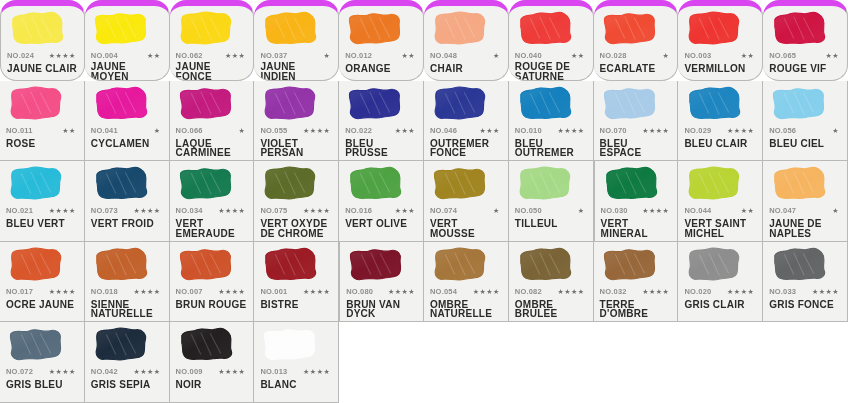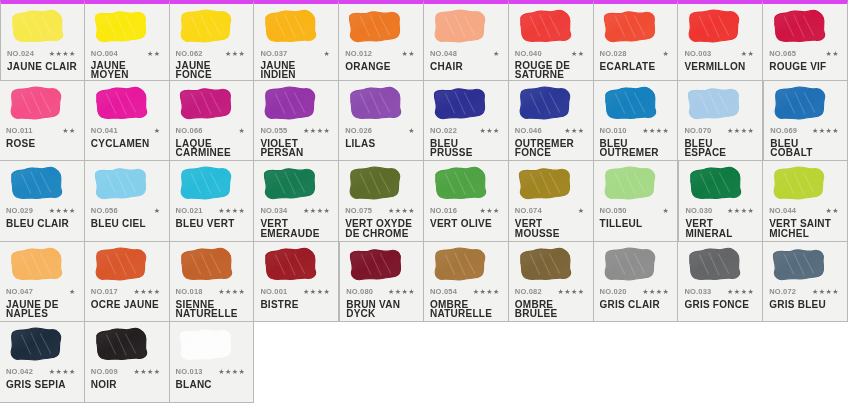--- a/index.html
+++ b/index.html
@@ -27,21 +27,21 @@
     box-sizing: border-box;
     background: #f2f2f0;
     border-right: 1px solid #b9b9b7;
     border-bottom: 1px solid #b9b9b7;
     padding: 4px 6px 0 6px;
     display: flex;
     flex-direction: column;
     overflow: hidden;
   }
   .cell.col0 { border-left: 1px solid #b9b9b7; }
-  .cell.row0 { border-top: 4px solid #d946ef; }
+  .cell.row0 { border-top: 6px solid #d946ef; border-radius: 16px; }
   .swatch-wrap {
     flex: 0 0 auto;
     height: 40px;
     display: flex;
     align-items: flex-start;
     justify-content: flex-start;
     padding-left: 2px;
   }
   .swatch {
     width: 57px;
@@ -393,42 +393,20 @@
         <span class="code">NO.055</span>
         <span class="stars">★★★★</span>
       </div>
       <div class="name">VIOLET PERSAN</div>
     </div>
     <div class="cell">
       <div class="swatch-wrap">
         <div class="swatch">
           <svg viewBox="0 0 60 40" preserveAspectRatio="none" xmlns="http://www.w3.org/2000/svg">
             <defs>
-              <linearGradient id="g15" x1="0" y1="0" x2="1" y2="1">
-                <stop offset="0%" stop-color="#8b4bae" stop-opacity="0.92"></stop>
-                <stop offset="45%" stop-color="#8b4bae" stop-opacity="1"></stop>
-                <stop offset="100%" stop-color="#8b4bae" stop-opacity="0.96"></stop>
-              </linearGradient>
-            </defs>
-            <path d="M4,10 C7,4 14,7 20,4 C27,1 34,6 41,3 C47,1 53,5 55,10 C57,16 54,21 56,26 C58,31 53,35 47,34 C40,33 34,36 27,35 C20,34 13,37 8,33 C3,29 6,23 4,18 Z" fill="url(#g15)" stroke="#8b4bae" stroke-width="1.2" stroke-linejoin="round"></path>
-            <path d="M14,9 L24,30 M24,7 L35,31 M34,8 L45,29" stroke="#ffffff" stroke-opacity="0.18" stroke-width="1.1" fill="none"></path>
-          </svg>
-        </div>
-      </div>
-      <div class="meta">
-        <span class="code">NO.026</span>
-        <span class="stars">★</span>
-      </div>
-      <div class="name">LILAS</div>
-    </div>
-    <div class="cell">
-      <div class="swatch-wrap">
-        <div class="swatch">
-          <svg viewBox="0 0 60 40" preserveAspectRatio="none" xmlns="http://www.w3.org/2000/svg">
-            <defs>
               <linearGradient id="g16" x1="0" y1="0" x2="1" y2="1">
                 <stop offset="0%" stop-color="#2c2f92" stop-opacity="0.92"></stop>
                 <stop offset="45%" stop-color="#2c2f92" stop-opacity="1"></stop>
                 <stop offset="100%" stop-color="#2c2f92" stop-opacity="0.96"></stop>
               </linearGradient>
             </defs>
             <path d="M3,8 C9,3 16,8 23,5 C30,2 37,7 44,5 C50,3 56,7 55,13 C54,19 57,24 54,29 C51,34 44,32 37,34 C30,36 22,33 15,35 C8,37 2,32 4,26 C6,20 1,13 3,8 Z" fill="url(#g16)" stroke="#2c2f92" stroke-width="1.2" stroke-linejoin="round"></path>
             <path d="M14,9 L24,30 M24,7 L35,31 M34,8 L45,29" stroke="#ffffff" stroke-opacity="0.18" stroke-width="1.1" fill="none"></path>
           </svg>
         </div>
@@ -498,42 +476,20 @@
             <path d="M14,9 L24,30 M24,7 L35,31 M34,8 L45,29" stroke="#ffffff" stroke-opacity="0.18" stroke-width="1.1" fill="none"></path>
           </svg>
         </div>
       </div>
       <div class="meta">
         <span class="code">NO.070</span>
         <span class="stars">★★★★</span>
       </div>
       <div class="name">BLEU ESPACE</div>
     </div>
-    <div class="cell col0">
-      <div class="swatch-wrap">
-        <div class="swatch">
-          <svg viewBox="0 0 60 40" preserveAspectRatio="none" xmlns="http://www.w3.org/2000/svg">
-            <defs>
-              <linearGradient id="g20" x1="0" y1="0" x2="1" y2="1">
-                <stop offset="0%" stop-color="#1f6fb5" stop-opacity="0.92"></stop>
-                <stop offset="45%" stop-color="#1f6fb5" stop-opacity="1"></stop>
-                <stop offset="100%" stop-color="#1f6fb5" stop-opacity="0.96"></stop>
-              </linearGradient>
-            </defs>
-            <path d="M5,7 C10,2 17,6 24,3 C31,0 38,5 45,4 C52,3 57,9 55,15 C53,21 56,27 52,31 C48,35 41,33 34,35 C27,37 19,34 12,35 C5,36 2,30 4,24 C6,18 2,12 5,7 Z" fill="url(#g20)" stroke="#1f6fb5" stroke-width="1.2" stroke-linejoin="round"></path>
-            <path d="M14,9 L24,30 M24,7 L35,31 M34,8 L45,29" stroke="#ffffff" stroke-opacity="0.18" stroke-width="1.1" fill="none"></path>
-          </svg>
-        </div>
-      </div>
-      <div class="meta">
-        <span class="code">NO.069</span>
-        <span class="stars">★★★★</span>
-      </div>
-      <div class="name">BLEU COBALT</div>
-    </div>
     <div class="cell">
       <div class="swatch-wrap">
         <div class="swatch">
           <svg viewBox="0 0 60 40" preserveAspectRatio="none" xmlns="http://www.w3.org/2000/svg">
             <defs>
               <linearGradient id="g21" x1="0" y1="0" x2="1" y2="1">
                 <stop offset="0%" stop-color="#1d85c0" stop-opacity="0.92"></stop>
                 <stop offset="45%" stop-color="#1d85c0" stop-opacity="1"></stop>
                 <stop offset="100%" stop-color="#1d85c0" stop-opacity="0.96"></stop>
               </linearGradient>
@@ -591,20 +547,42 @@
         <span class="code">NO.021</span>
         <span class="stars">★★★★</span>
       </div>
       <div class="name">BLEU VERT</div>
     </div>
     <div class="cell">
       <div class="swatch-wrap">
         <div class="swatch">
           <svg viewBox="0 0 60 40" preserveAspectRatio="none" xmlns="http://www.w3.org/2000/svg">
             <defs>
+              <linearGradient id="g24" x1="0" y1="0" x2="1" y2="1">
+                <stop offset="0%" stop-color="#17496d" stop-opacity="0.92"></stop>
+                <stop offset="45%" stop-color="#17496d" stop-opacity="1"></stop>
+                <stop offset="100%" stop-color="#17496d" stop-opacity="0.96"></stop>
+              </linearGradient>
+            </defs>
+            <path d="M4,10 C7,4 14,7 20,4 C27,1 34,6 41,3 C47,1 53,5 55,10 C57,16 54,21 56,26 C58,31 53,35 47,34 C40,33 34,36 27,35 C20,34 13,37 8,33 C3,29 6,23 4,18 Z" fill="url(#g24)" stroke="#17496d" stroke-width="1.2" stroke-linejoin="round"></path>
+            <path d="M14,9 L24,30 M24,7 L35,31 M34,8 L45,29" stroke="#ffffff" stroke-opacity="0.18" stroke-width="1.1" fill="none"></path>
+          </svg>
+        </div>
+      </div>
+      <div class="meta">
+        <span class="code">NO.073</span>
+        <span class="stars">★★★★</span>
+      </div>
+      <div class="name">VERT FROID</div>
+    </div>
+    <div class="cell">
+      <div class="swatch-wrap">
+        <div class="swatch">
+          <svg viewBox="0 0 60 40" preserveAspectRatio="none" xmlns="http://www.w3.org/2000/svg">
+            <defs>
               <linearGradient id="g25" x1="0" y1="0" x2="1" y2="1">
                 <stop offset="0%" stop-color="#157a4f" stop-opacity="0.92"></stop>
                 <stop offset="45%" stop-color="#157a4f" stop-opacity="1"></stop>
                 <stop offset="100%" stop-color="#157a4f" stop-opacity="0.96"></stop>
               </linearGradient>
             </defs>
             <path d="M3,8 C9,3 16,8 23,5 C30,2 37,7 44,5 C50,3 56,7 55,13 C54,19 57,24 54,29 C51,34 44,32 37,34 C30,36 22,33 15,35 C8,37 2,32 4,26 C6,20 1,13 3,8 Z" fill="url(#g25)" stroke="#157a4f" stroke-width="1.2" stroke-linejoin="round"></path>
             <path d="M14,9 L24,30 M24,7 L35,31 M34,8 L45,29" stroke="#ffffff" stroke-opacity="0.18" stroke-width="1.1" fill="none"></path>
           </svg>
         </div>
@@ -811,20 +789,42 @@
         <span class="code">NO.018</span>
         <span class="stars">★★★★</span>
       </div>
       <div class="name">SIENNE NATURELLE</div>
     </div>
     <div class="cell">
       <div class="swatch-wrap">
         <div class="swatch">
           <svg viewBox="0 0 60 40" preserveAspectRatio="none" xmlns="http://www.w3.org/2000/svg">
             <defs>
+              <linearGradient id="g37" x1="0" y1="0" x2="1" y2="1">
+                <stop offset="0%" stop-color="#ce5229" stop-opacity="0.92"></stop>
+                <stop offset="45%" stop-color="#ce5229" stop-opacity="1"></stop>
+                <stop offset="100%" stop-color="#ce5229" stop-opacity="0.96"></stop>
+              </linearGradient>
+            </defs>
+            <path d="M3,8 C9,3 16,8 23,5 C30,2 37,7 44,5 C50,3 56,7 55,13 C54,19 57,24 54,29 C51,34 44,32 37,34 C30,36 22,33 15,35 C8,37 2,32 4,26 C6,20 1,13 3,8 Z" fill="url(#g37)" stroke="#ce5229" stroke-width="1.2" stroke-linejoin="round"></path>
+            <path d="M14,9 L24,30 M24,7 L35,31 M34,8 L45,29" stroke="#ffffff" stroke-opacity="0.18" stroke-width="1.1" fill="none"></path>
+          </svg>
+        </div>
+      </div>
+      <div class="meta">
+        <span class="code">NO.007</span>
+        <span class="stars">★★★★</span>
+      </div>
+      <div class="name">BRUN ROUGE</div>
+    </div>
+    <div class="cell">
+      <div class="swatch-wrap">
+        <div class="swatch">
+          <svg viewBox="0 0 60 40" preserveAspectRatio="none" xmlns="http://www.w3.org/2000/svg">
+            <defs>
               <linearGradient id="g39" x1="0" y1="0" x2="1" y2="1">
                 <stop offset="0%" stop-color="#9c1b24" stop-opacity="0.92"></stop>
                 <stop offset="45%" stop-color="#9c1b24" stop-opacity="1"></stop>
                 <stop offset="100%" stop-color="#9c1b24" stop-opacity="0.96"></stop>
               </linearGradient>
             </defs>
             <path d="M4,10 C7,4 14,7 20,4 C27,1 34,6 41,3 C47,1 53,5 55,10 C57,16 54,21 56,26 C58,31 53,35 47,34 C40,33 34,36 27,35 C20,34 13,37 8,33 C3,29 6,23 4,18 Z" fill="url(#g39)" stroke="#9c1b24" stroke-width="1.2" stroke-linejoin="round"></path>
             <path d="M14,9 L24,30 M24,7 L35,31 M34,8 L45,29" stroke="#ffffff" stroke-opacity="0.18" stroke-width="1.1" fill="none"></path>
           </svg>
         </div>
@@ -899,20 +899,42 @@
         <span class="code">NO.082</span>
         <span class="stars">★★★★</span>
       </div>
       <div class="name">OMBRE BRULEE</div>
     </div>
     <div class="cell">
       <div class="swatch-wrap">
         <div class="swatch">
           <svg viewBox="0 0 60 40" preserveAspectRatio="none" xmlns="http://www.w3.org/2000/svg">
             <defs>
+              <linearGradient id="g43" x1="0" y1="0" x2="1" y2="1">
+                <stop offset="0%" stop-color="#97673a" stop-opacity="0.92"></stop>
+                <stop offset="45%" stop-color="#97673a" stop-opacity="1"></stop>
+                <stop offset="100%" stop-color="#97673a" stop-opacity="0.96"></stop>
+              </linearGradient>
+            </defs>
+            <path d="M3,8 C9,3 16,8 23,5 C30,2 37,7 44,5 C50,3 56,7 55,13 C54,19 57,24 54,29 C51,34 44,32 37,34 C30,36 22,33 15,35 C8,37 2,32 4,26 C6,20 1,13 3,8 Z" fill="url(#g43)" stroke="#97673a" stroke-width="1.2" stroke-linejoin="round"></path>
+            <path d="M14,9 L24,30 M24,7 L35,31 M34,8 L45,29" stroke="#ffffff" stroke-opacity="0.18" stroke-width="1.1" fill="none"></path>
+          </svg>
+        </div>
+      </div>
+      <div class="meta">
+        <span class="code">NO.032</span>
+        <span class="stars">★★★★</span>
+      </div>
+      <div class="name">TERRE D'OMBRE</div>
+    </div>
+    <div class="cell">
+      <div class="swatch-wrap">
+        <div class="swatch">
+          <svg viewBox="0 0 60 40" preserveAspectRatio="none" xmlns="http://www.w3.org/2000/svg">
+            <defs>
               <linearGradient id="g44" x1="0" y1="0" x2="1" y2="1">
                 <stop offset="0%" stop-color="#8d8d8d" stop-opacity="0.92"></stop>
                 <stop offset="45%" stop-color="#8d8d8d" stop-opacity="1"></stop>
                 <stop offset="100%" stop-color="#8d8d8d" stop-opacity="0.96"></stop>
               </linearGradient>
             </defs>
             <path d="M5,7 C10,2 17,6 24,3 C31,0 38,5 45,4 C52,3 57,9 55,15 C53,21 56,27 52,31 C48,35 41,33 34,35 C27,37 19,34 12,35 C5,36 2,30 4,24 C6,18 2,12 5,7 Z" fill="url(#g44)" stroke="#8d8d8d" stroke-width="1.2" stroke-linejoin="round"></path>
             <path d="M14,9 L24,30 M24,7 L35,31 M34,8 L45,29" stroke="#ffffff" stroke-opacity="0.18" stroke-width="1.1" fill="none"></path>
           </svg>
         </div>

